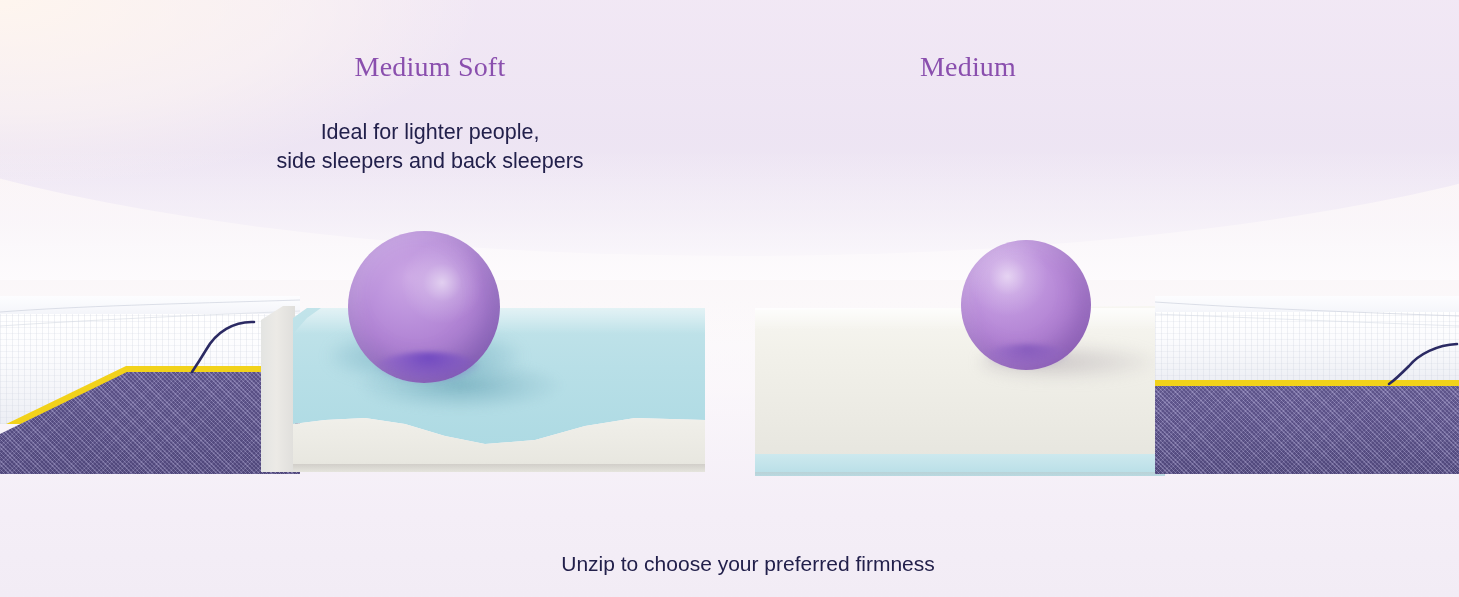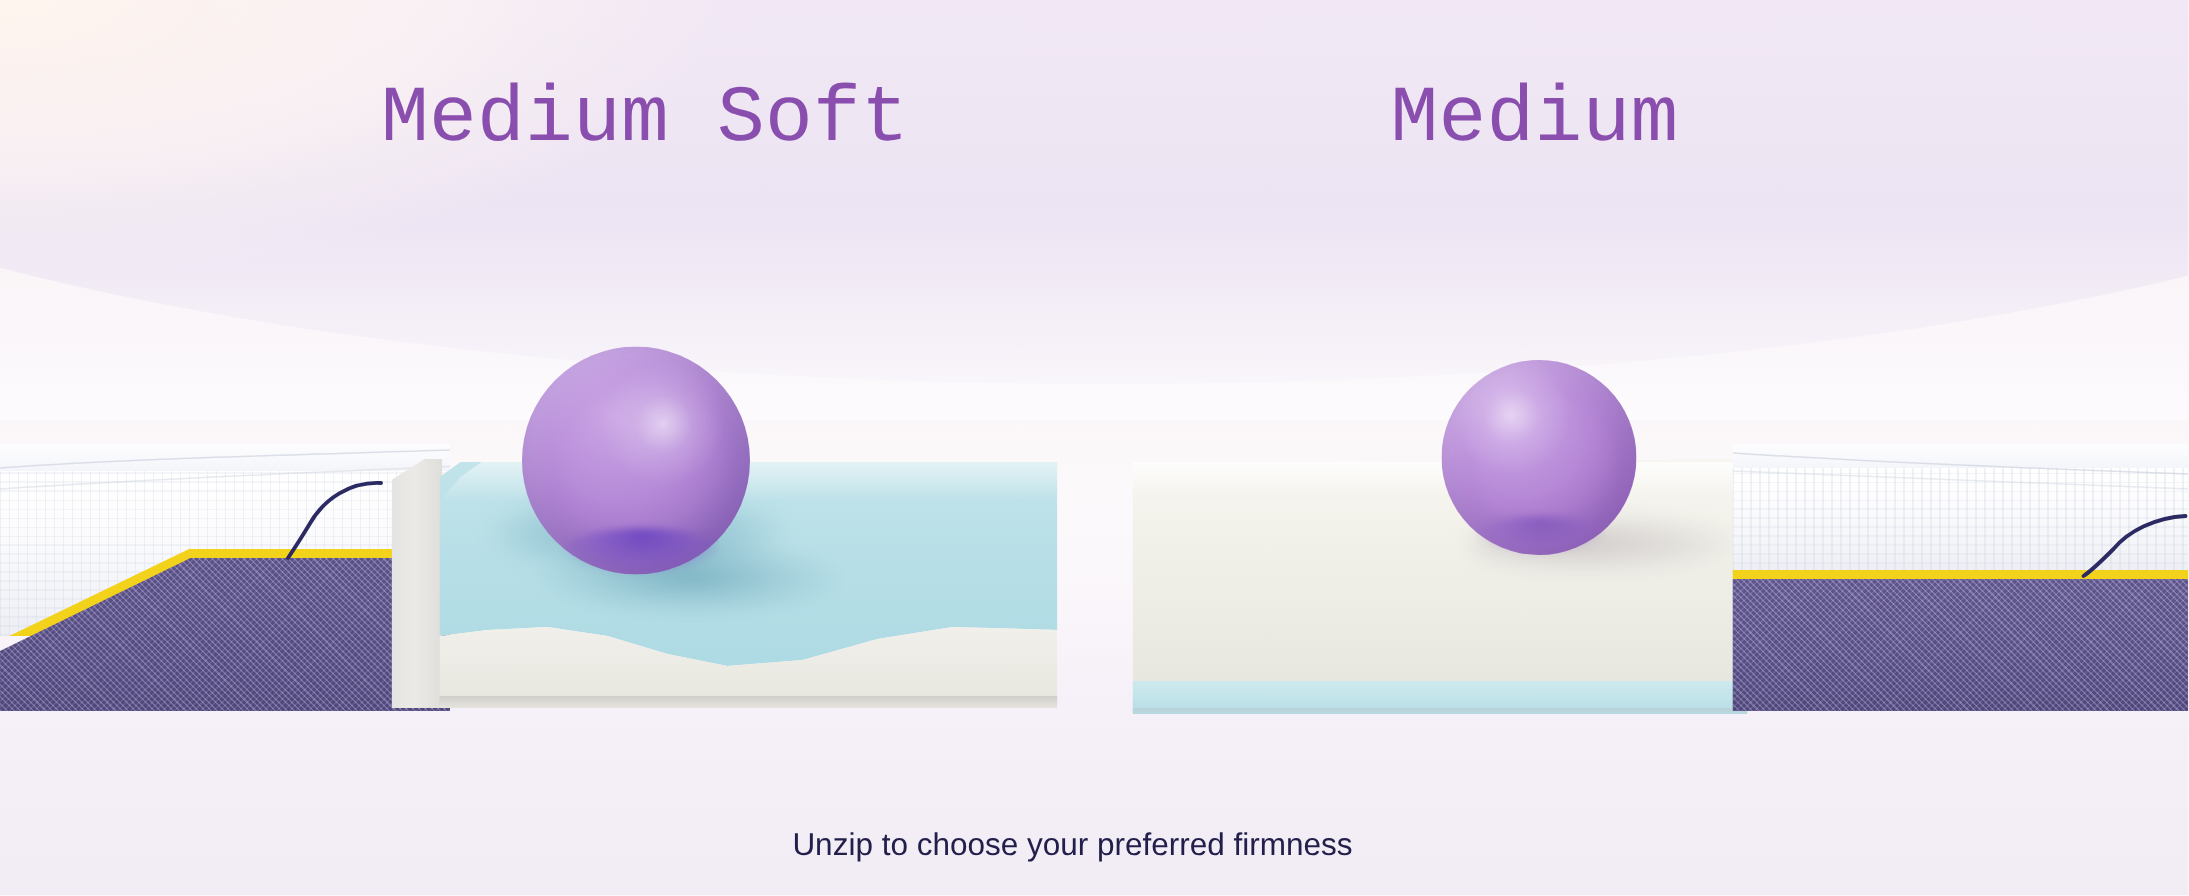--- a/index.html
+++ b/index.html
@@ -35,43 +35,43 @@
   
   .bg-floor{
     position:absolute;left:0;top:300px;width:1459px;height:297px;
     background:linear-gradient(180deg,rgba(252,250,252,0) 0%,rgba(250,246,251,.6) 28%,#f4eef7 72%,#f2ecf5 100%);
   }
 
   
   .col-head{
     position:absolute;text-align:center;
     color:#8a4fae;
-    font-family:Liberation Mono, monospace;
-    font-size:53px;line-height:1.05;font-weight:400;letter-spacing:.2px;
+    font-family:Liberation Serif, serif;
+    font-size:28px;line-height:1.05;font-weight:400;letter-spacing:.2px;
     white-space:nowrap;
   }
   .col-sub{
     position:absolute;text-align:center;
     color:#22204b;
     font-size:21.5px;line-height:1.35;font-weight:400;
     white-space:pre-line;
   }
   #head-left{left:230px;top:52px;width:400px;}
   #sub-left{left:190px;top:118px;width:480px;}
-  #head-right{left:823px;top:52px;width:400px;}
+  #head-right{left:768px;top:52px;width:400px;}
   #sub-right{left:775px;top:118px;width:480px;}
 
   #head-bottom{
     position:absolute;left:430px;top:487px;width:600px;text-align:center;
     color:#8a4fae;
     font-family:"Liberation Serif", serif;
     font-size:40px;line-height:1.05;font-weight:400;white-space:nowrap;
   }
   #sub-bottom{
-    position:absolute;left:415px;top:550px;width:600px;text-align:center;
+    position:absolute;left:448px;top:550px;width:600px;text-align:center;
     color:#22204b;font-size:21px;line-height:1.3;white-space:nowrap;
   }
 
   
   .matt{position:absolute;}
 
   
   .cover-quilt{
     position:absolute;
     background:
@@ -116,20 +116,22 @@
 
 <div class="stage">
 
   <div class="bg-base"></div>
   <div class="bg-lav"></div>
   <div class="bg-lav-fade"></div>
   <div class="bg-warm"></div>
   <div class="bg-floor"></div>
 
   <div class="col-head" id="head-left">Medium Soft</div>
+  <div class="col-sub" id="sub-left">Ideal for lighter people,
+side sleepers and back sleepers</div>
   <div class="col-head" id="head-right">Medium</div>
 
   <div class="matt" style="left:0;top:296px;width:300px;height:182px;overflow:hidden;">
 
     <div class="cover-top" style="left:0;top:0;width:300px;height:26px;
                 clip-path:polygon(0 0,300px 0,300px 26px,0 26px);"></div>
 
     <div class="cover-quilt" style="left:0;top:18px;width:300px;height:110px;
                 clip-path:polygon(0 0, 300px 0, 300px 58px, 126px 58px, 0 120px);"></div>
 

